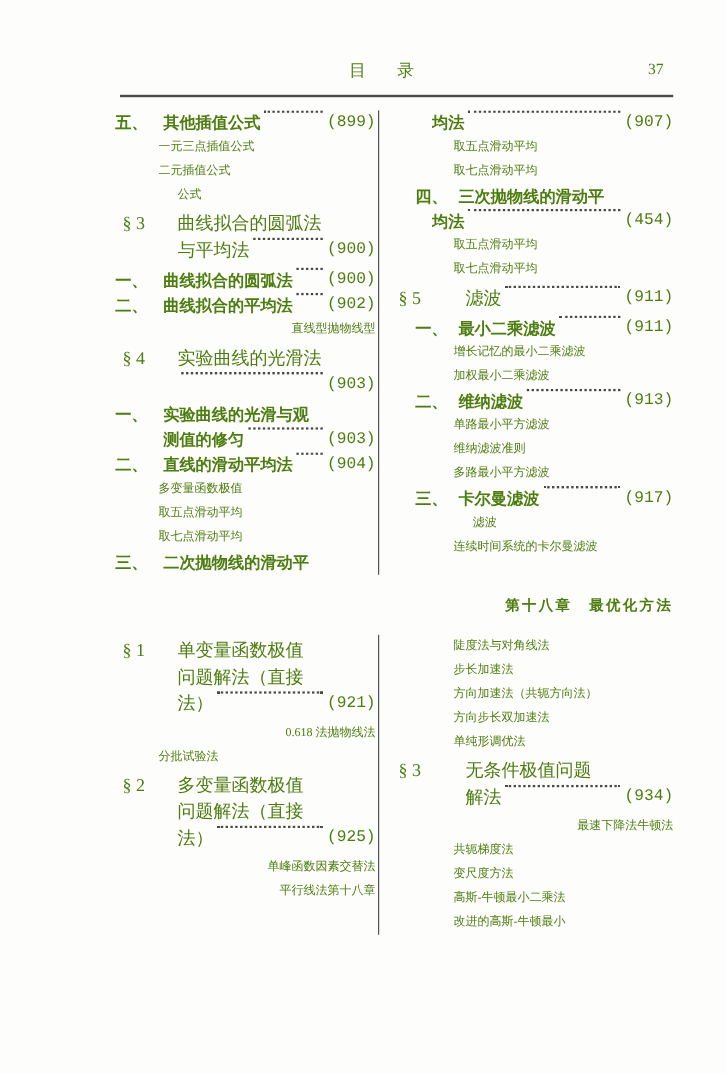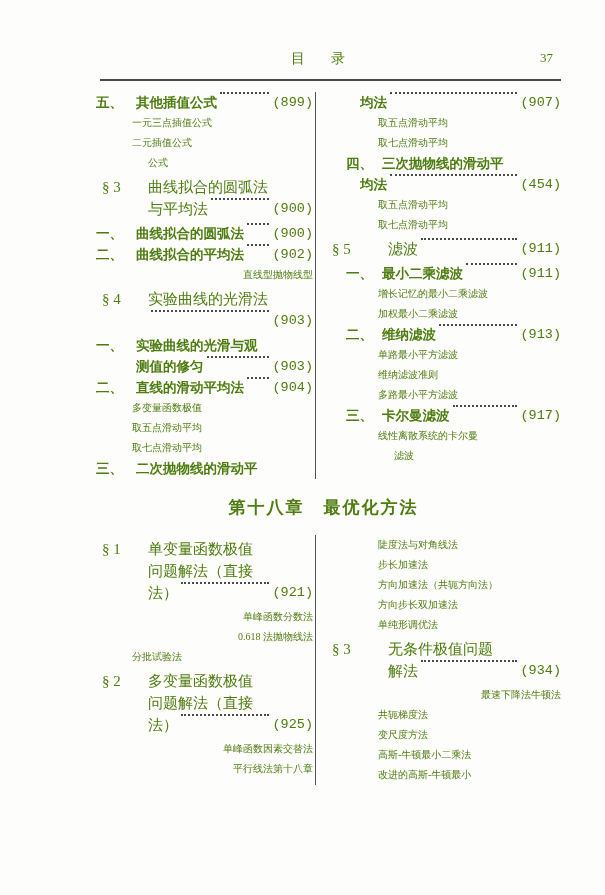--- a/index.html
+++ b/index.html
@@ -52,22 +52,22 @@
   .line .leader{
     flex:1;min-width:10px;border-bottom:2px dotted #4a4a4a;
     margin:0 3px 4px 3px;
   }
   .line .pnum{
     flex:none;font-family:Liberation Mono, monospace;
     font-weight:normal;font-size:13.5px;
   }
   
   .chapter{
-    text-align:center;font-family:"Liberation Sans","DejaVu Sans",sans-serif;
-    font-weight:bold;font-size:17px;letter-spacing:2px;
+    text-align:right;font-family:"Liberation Sans","DejaVu Sans",sans-serif;
+    font-weight:bold;font-size:12px;letter-spacing:2px;
     margin:17px 0 16px 0;white-space:pre;
   }
 </style>
 </head>
 <body>
 
 <div class="page">
   <div class="content">
 
     <div class="hdr">
@@ -294,28 +294,28 @@
           <div class="entry num">
             <span class="label">三、</span>
             <div class="body">
               <div class="line">
                 <span class="t">卡尔曼滤波</span>
                 <span class="leader"></span>
                 <span class="pnum">(917)</span>
               </div>
             </div>
           </div>
-          <div class="entry sub">
-            <div class="body">
-              <div class="line">线性离散系统的卡尔曼</div>
-            </div>
-          </div>
           <div class="entry sub2">
             <div class="body">
               <div class="line">滤波</div>
+            </div>
+          </div>
+          <div class="entry sub">
+            <div class="body">
+              <div class="line">连续时间系统的卡尔曼滤波</div>
             </div>
           </div>
         </div>
     </div>
 
     <div class="chapter">第十八章　最优化方法</div>
 
     <div class="cols">
       <div class="col col-l">
           <div class="entry sec">
@@ -324,23 +324,20 @@
               <div class="line">单变量函数极值</div>
               <div class="line">问题解法（直接</div>
               <div class="line">
                 <span class="t">法）</span>
                 <span class="leader"></span>
                 <span class="pnum">(921)</span>
               </div>
             </div>
           </div>
           <div class="entry pair">
-            <div class="body"><span class="pair-item">单峰函数</span><span class="pair-item">分数法</span></div>
-          </div>
-          <div class="entry pair">
             <div class="body"><span class="pair-item">0.618 法</span><span class="pair-item">抛物线法</span></div>
           </div>
           <div class="entry sub">
             <div class="body">
               <div class="line">分批试验法</div>
             </div>
           </div>
           <div class="entry sec">
             <span class="label">§ 2</span>
             <div class="body">

